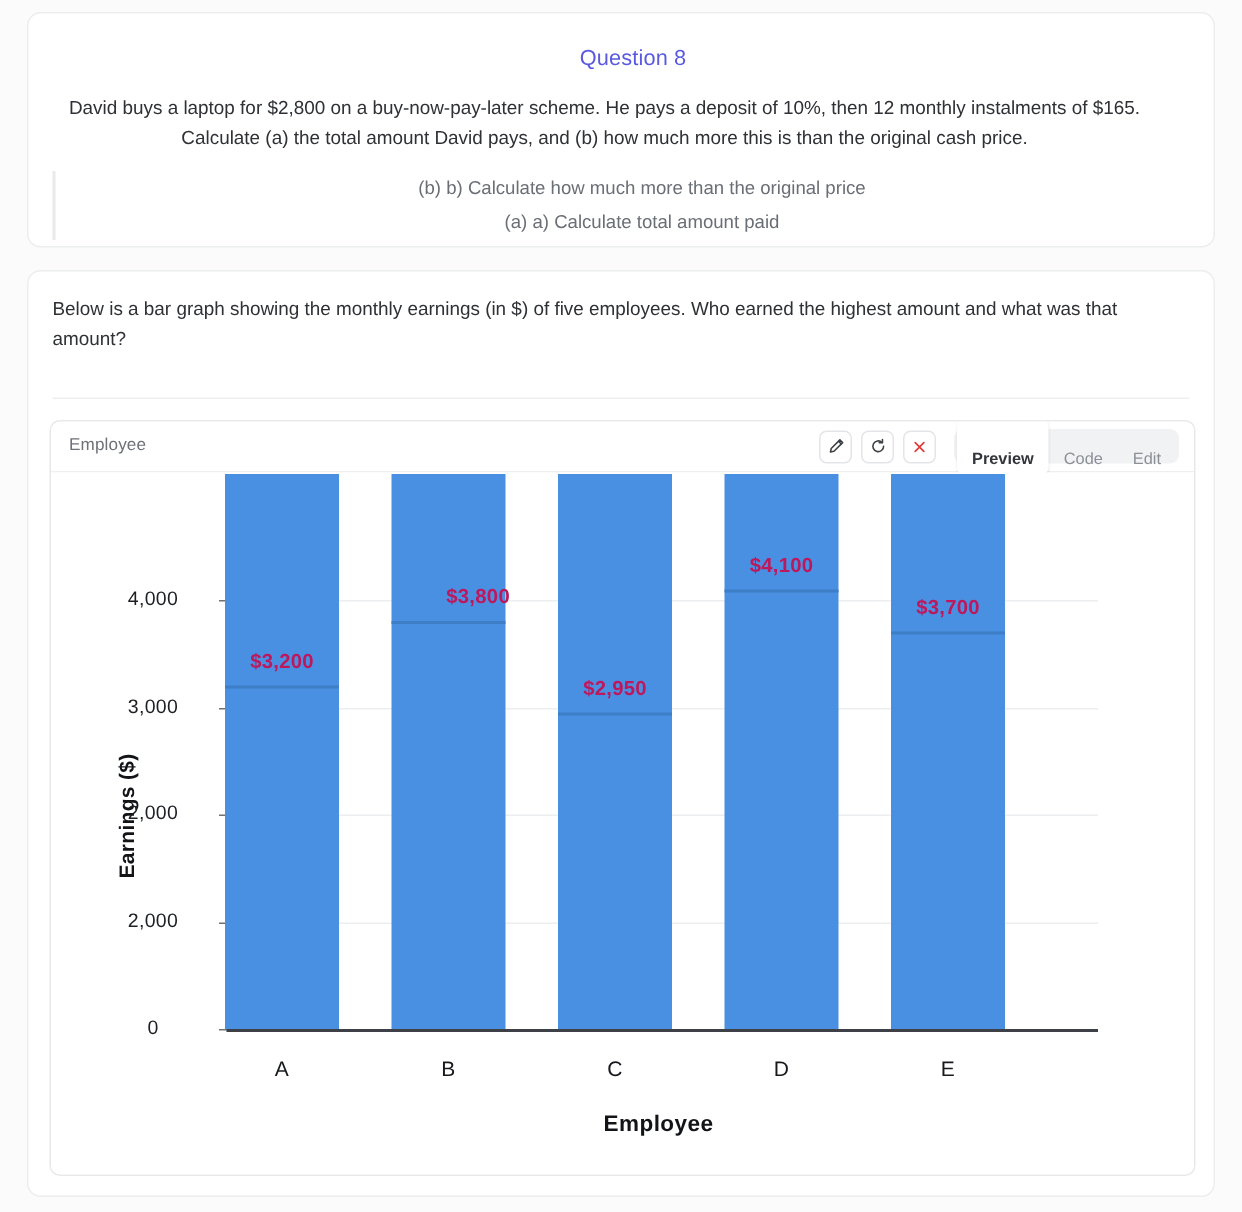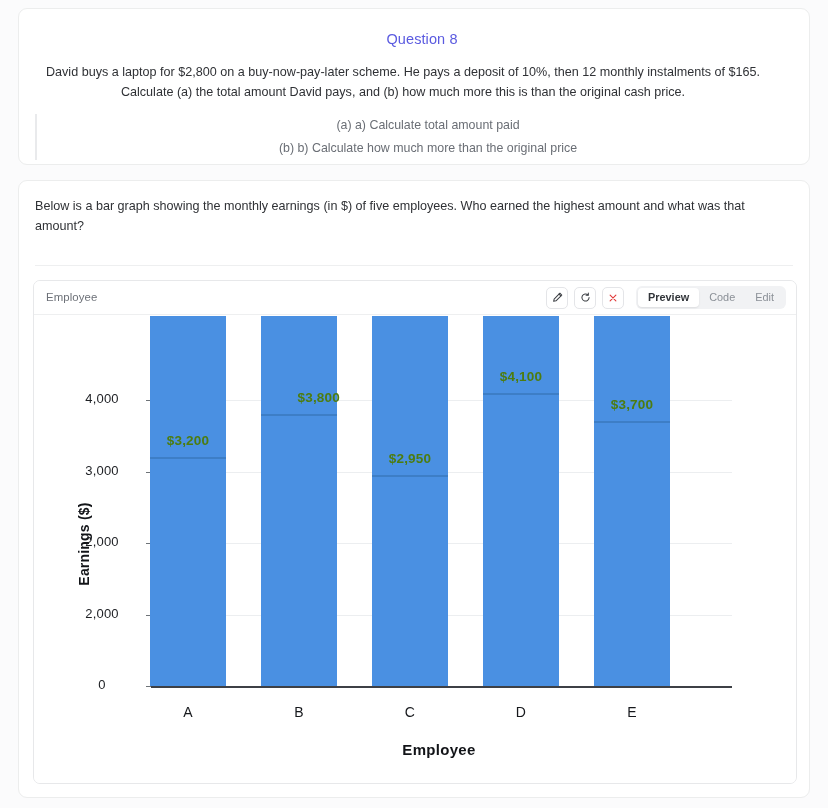--- a/index.html
+++ b/index.html
@@ -104,21 +104,21 @@
     align-items: center;
     background: #f1f2f4;
     border-radius: 6px;
     padding: 2px;
     margin-left: 6px;
     height: 23px;
   }
   .seg-item {
     font-size: 10.9px;
     color: #8b9097;
-    padding: 3px 10px 4px;
+    padding: 20px 10px 4px;
     border-radius: 4px;
     cursor: pointer;
     line-height: 12px;
     white-space: nowrap;
   }
   .seg-item.active {
     background: #ffffff;
     color: #32353a;
     font-weight: 600;
     box-shadow: 0 1px 2px rgba(0,0,0,.09);
@@ -143,21 +143,21 @@
   }
   .bar-cap {
     position: absolute;
     height: 2px;
     background: #3d7ec6;
   }
   .bar-label {
     position: absolute;
     font-size: 13.5px;
     font-weight: 700;
-    color: #4d7c0f;
+    color: #be185d;
     text-align: center;
     letter-spacing: .2px;
   }
   .gridline {
     position: absolute;
     height: 1px;
     background: #eceef0;
   }
   .axis-y {
     position: absolute;
@@ -210,22 +210,22 @@
 </style>
 </head>
 <body>
 
 <div class="page">
 
   <div class="qcard" id="card-q8">
     <div class="q-title">Question 8</div>
     <div class="q-body">David buys a laptop for $2,800 on a buy-now-pay-later scheme. He pays a deposit of 10%, then 12 monthly instalments of $165. Calculate (a) the total amount David pays, and (b) how much more this is than the original cash price.</div>
     <div class="q-sublist">
+      <div class="q-subitem">(b) b) Calculate how much more than the original price</div>
       <div class="q-subitem">(a) a) Calculate total amount paid</div>
-      <div class="q-subitem">(b) b) Calculate how much more than the original price</div>
     </div>
   </div>
 
   <div class="qcard" id="card-q9">
     <div class="q-body">Below is a bar graph showing the monthly earnings (in $) of five employees. Who earned the highest amount and what was that amount?</div>
     <div class="q-divider"></div>
 
     <div class="diagram-panel">
 
       <div class="diagram-header">

